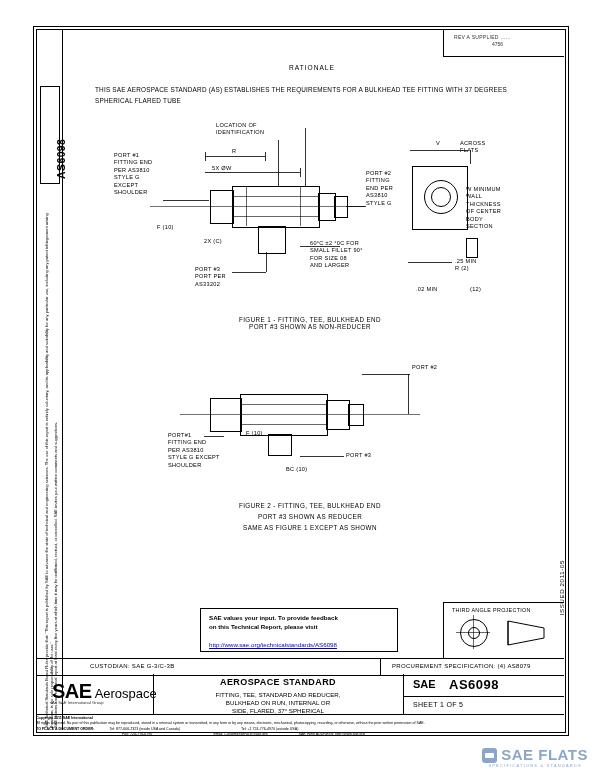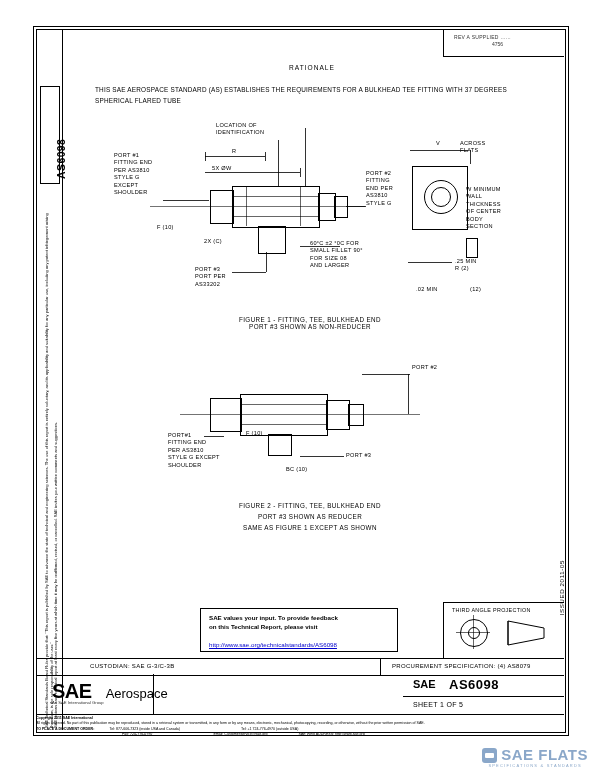--- a/index.html
+++ b/index.html
@@ -259,23 +259,29 @@
 
   <div class="custodian">
     <div class="sep"></div>
     <div class="a">CUSTODIAN: SAE G-3/C-3B</div>
     <div class="b">PROCUREMENT SPECIFICATION: (4) AS8079</div>
   </div>
 
   <div class="titleblock">
     <div class="tb-logo">
       <div style="position:absolute;left:16px;top:6px;">
-        <span class="sae-word">SAE</span><span style="font-size:13px;margin-left:14px;">Aerospace</span>
+        <span class="sae-word">SAE</span><span style="font-size:13px;margin-left:3px;">Aerospace</span>
       </div>
       <div style="position:absolute;left:16px;top:26px;font-size:4.2px;color:#333;">An SAE International Group</div>
+    </div>
+    <div class="tb-title">
+      <div style="position:absolute;left:0;top:3px;width:250px;text-align:center;font-size:9px;font-weight:bold;letter-spacing:.4px;">AEROSPACE STANDARD</div>
+      <div style="position:absolute;left:0;top:17px;width:250px;text-align:center;font-size:6.2px;line-height:8px;white-space:pre-line;">FITTING, TEE, STANDARD AND REDUCER,
+BULKHEAD ON RUN, INTERNAL OR
+SIDE, FLARED, 37° SPHERICAL</div>
     </div>
     <div class="tb-num">
       <div style="position:absolute;left:10px;top:4px;font-size:11px;font-weight:bold;">SAE</div>
       <div style="position:absolute;left:46px;top:3px;font-size:13px;font-weight:bold;letter-spacing:.5px;">AS6098</div>
       <div class="tb-div" style="left:0;"></div>
       <div style="position:absolute;left:10px;top:27px;font-size:7px;letter-spacing:.3px;">SHEET 1 OF 5</div>
     </div>
     <div class="tb-hr"></div>
   </div>
 

